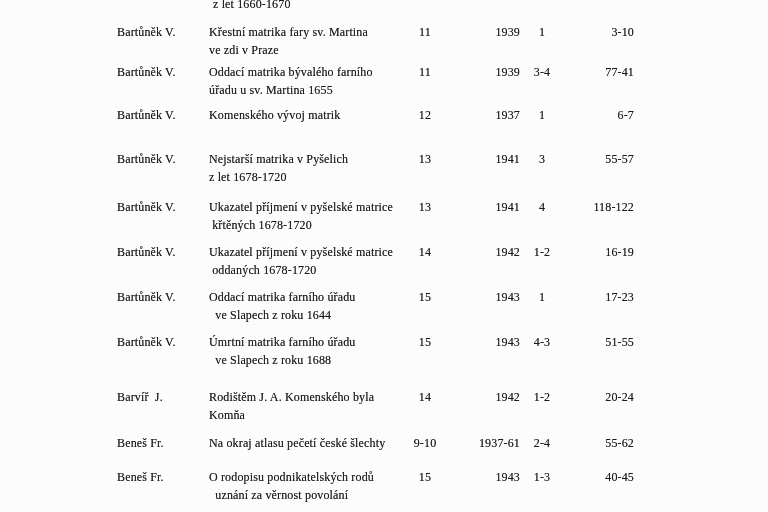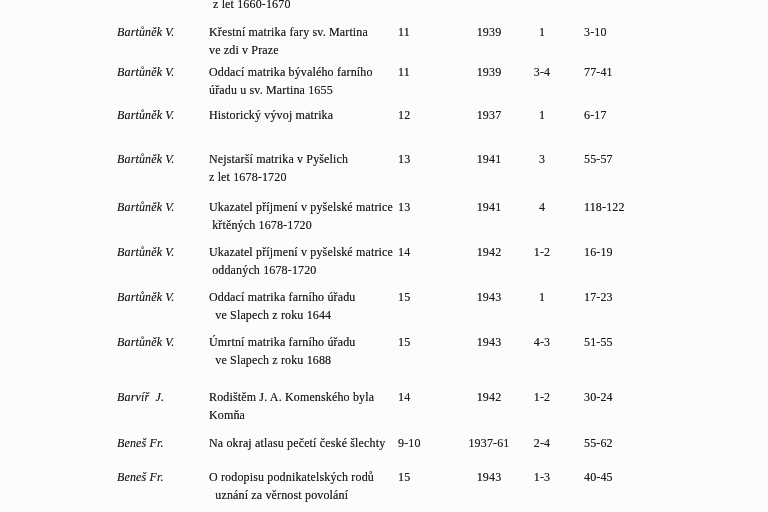--- a/index.html
+++ b/index.html
@@ -11,26 +11,26 @@
     overflow: hidden;
     font-family: "Liberation Serif", "DejaVu Serif", serif;
     font-size: 12px;
     line-height: 17.5px;
     color: #1a1a1a;
     text-shadow: 0 0 0.4px rgba(20,20,20,0.55);
     letter-spacing: 0.15px;
   }
   .row { position: absolute; left: 0; width: 768px; }
   .cell { position: absolute; top: 0; white-space: pre-wrap; }
-  .cell.author { left: 117px; width: 94px; font-style: italic; }
+  .cell.author { left: 117px; width: 94px; }
   .cell.title  { left: 209px; width: 215px; }
-  .cell.vol    { left: 398px; width: 54px; text-align: left; }
-  .cell.year   { left: 458px; width: 62px; text-align: center; }
+  .cell.vol    { left: 398px; width: 54px; text-align: center; }
+  .cell.year   { left: 458px; width: 62px; text-align: right; }
   .cell.issue  { left: 516px; width: 52px; text-align: center; }
-  .cell.pages  { left: 584px; width: 66px; text-align: left; font-family: Liberation Serif, serif; }
+  .cell.pages  { left: 568px; width: 66px; text-align: right; font-family: Liberation Serif, serif; }
   .carryover .cell.title { left: 213px; }
 </style>
 </head>
 <body>
 
 <div class="page" id="page">
 
   <div class="row carryover" style="top:-4px">
     <div class="cell title">z let 1660-1670</div>
   </div>
@@ -47,25 +47,25 @@
     <div class="cell author">Bartůněk V.</div>
     <div class="cell title">Oddací matrika bývalého farního
 úřadu u sv. Martina 1655</div>
     <div class="cell vol">11</div>
     <div class="cell year">1939</div>
     <div class="cell issue">3-4</div>
     <div class="cell pages">77-41</div>
   </div>
     <div class="row" style="top: 107px;">
     <div class="cell author">Bartůněk V.</div>
-    <div class="cell title">Historický vývoj matrika</div>
+    <div class="cell title">Komenského vývoj matrik</div>
     <div class="cell vol">12</div>
     <div class="cell year">1937</div>
     <div class="cell issue">1</div>
-    <div class="cell pages">6-17</div>
+    <div class="cell pages">6-7</div>
   </div>
     <div class="row" style="top: 151px;">
     <div class="cell author">Bartůněk V.</div>
     <div class="cell title">Nejstarší matrika v Pyšelich
 z let 1678-1720</div>
     <div class="cell vol">13</div>
     <div class="cell year">1941</div>
     <div class="cell issue">3</div>
     <div class="cell pages">55-57</div>
   </div>
@@ -105,21 +105,21 @@
     <div class="cell issue">4-3</div>
     <div class="cell pages">51-55</div>
   </div>
     <div class="row" style="top: 389px;">
     <div class="cell author">Barvíř  J.</div>
     <div class="cell title">Rodištěm J. A. Komenského byla
 Komňa</div>
     <div class="cell vol">14</div>
     <div class="cell year">1942</div>
     <div class="cell issue">1-2</div>
-    <div class="cell pages">30-24</div>
+    <div class="cell pages">20-24</div>
   </div>
     <div class="row" style="top: 435px;">
     <div class="cell author">Beneš Fr.</div>
     <div class="cell title">Na okraj atlasu pečetí české šlechty</div>
     <div class="cell vol">9-10</div>
     <div class="cell year">1937-61</div>
     <div class="cell issue">2-4</div>
     <div class="cell pages">55-62</div>
   </div>
     <div class="row" style="top: 469px;">

